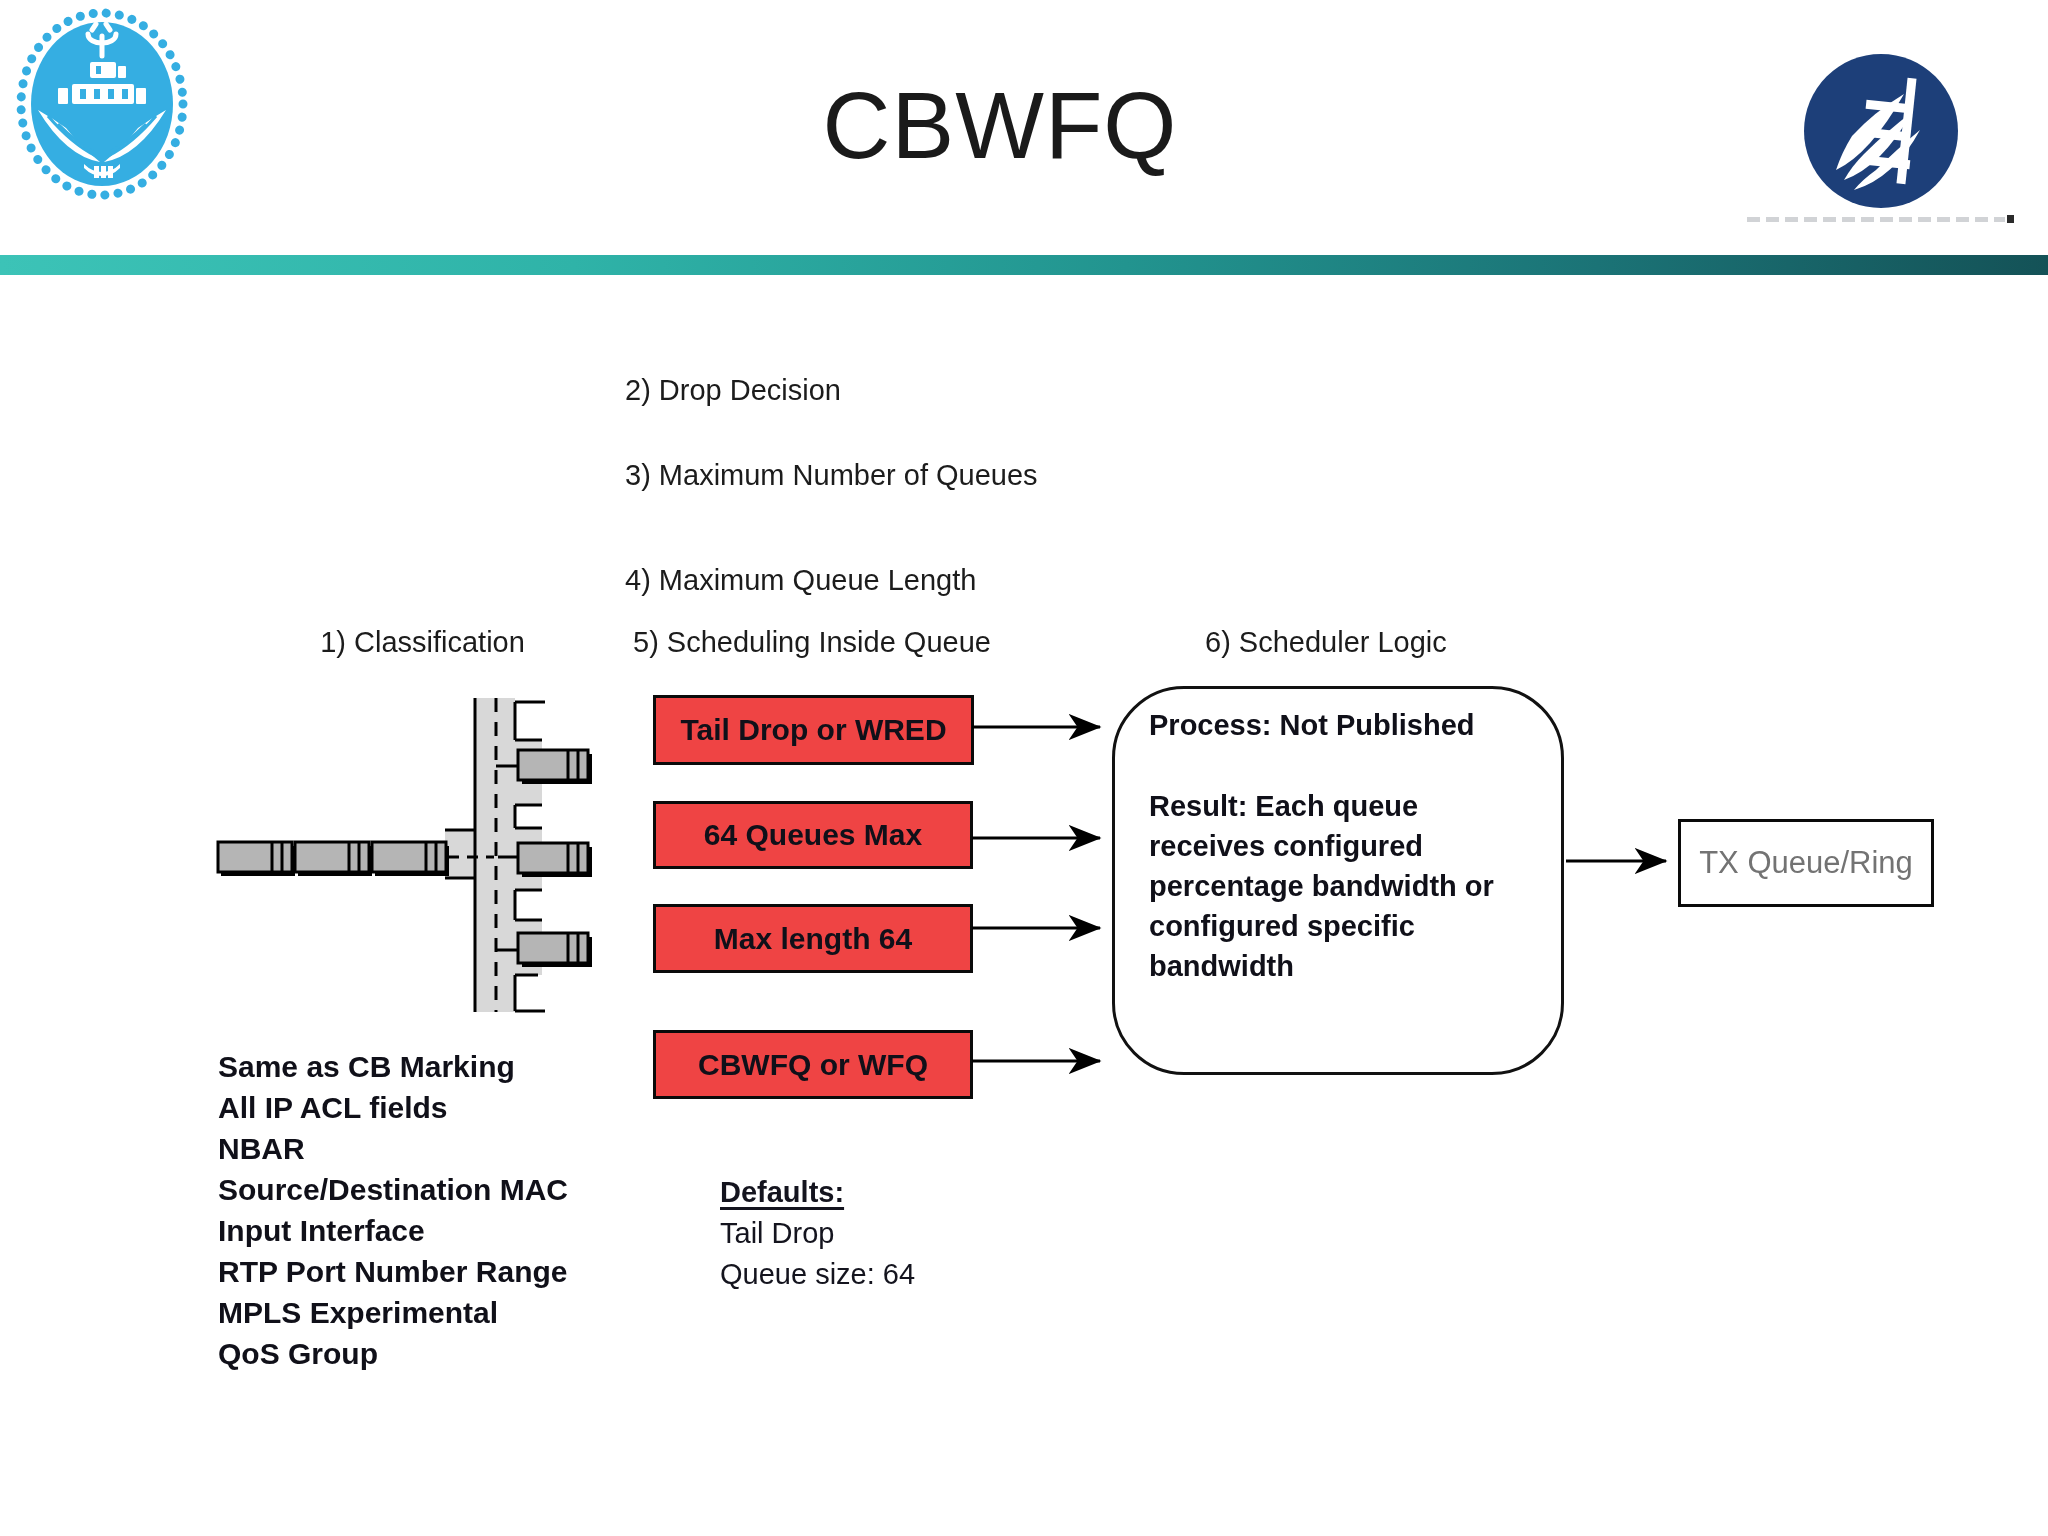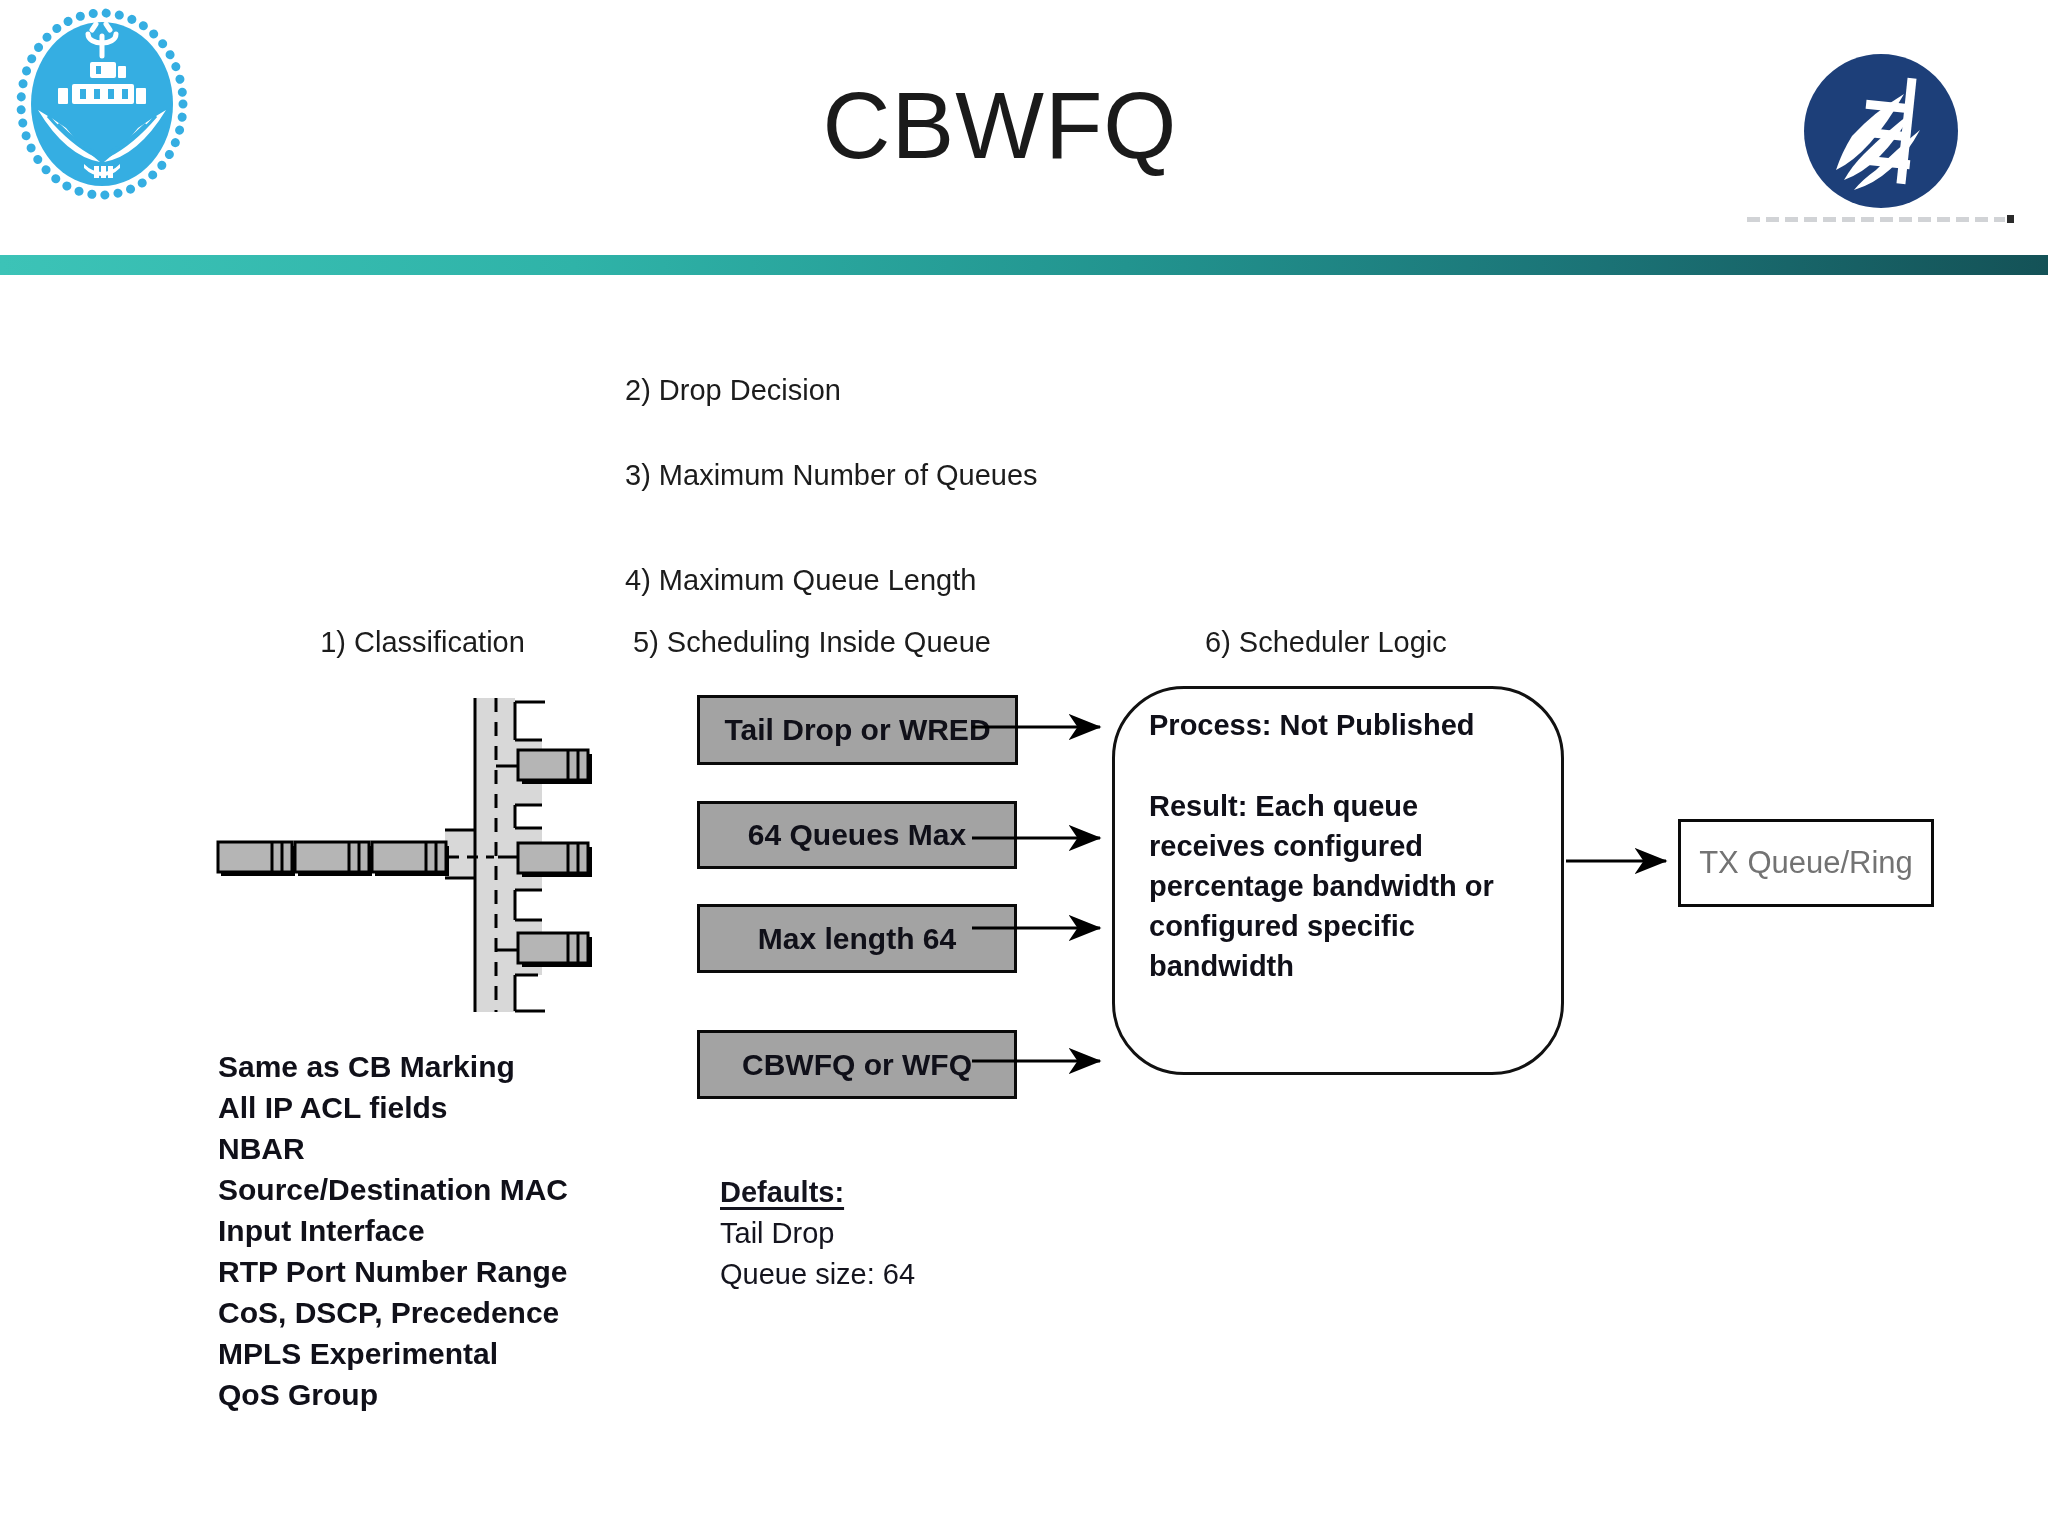--- a/index.html
+++ b/index.html
@@ -13,22 +13,22 @@
   .accent-bar{left:0;top:255px;width:2048px;height:20px;
       background:linear-gradient(90deg,#3cc3b7 0%,#2fb3a8 28%,#22948f 55%,#1b7376 78%,#145257 100%);}
   .logo-caption{left:1747px;top:217px;width:258px;height:5px;opacity:.45;filter:blur(.7px);
       background:repeating-linear-gradient(90deg,#9aa0a6 0 13px,rgba(255,255,255,0) 13px 19px);}
   .logo-caption-dot{left:2007px;top:215px;width:7px;height:8px;background:#2b2b2b;}
 
   
   .step{font-size:29px;font-weight:400;color:#1c1c1c;white-space:nowrap;}
 
   
-  .flowbox{border:3px solid #0a0a0a;background:#a3a3a3;display:flex;align-items:center;justify-content:center;
-           font-size:30px;font-weight:bold;color:#101019;white-space:nowrap;margin-left:44px;}
+  .flowbox{border:3px solid #0a0a0a;background:#ef4444;display:flex;align-items:center;justify-content:center;
+           font-size:30px;font-weight:bold;color:#101019;white-space:nowrap;}
 
   
   .sched{left:1112px;top:686px;width:452px;height:389px;border:3px solid #111;border-radius:72px;
          background:#fff;box-sizing:border-box;padding:16px 30px 0 34px;}
   .sched .line{font-size:29px;font-weight:bold;color:#101019;line-height:40px;}
   .sched .result{margin-top:41px;width:382px;}
 
   .txbox{left:1678px;top:819px;width:256px;height:88px;border:3px solid #0a0a0a;box-sizing:border-box;
          display:flex;align-items:center;justify-content:center;font-size:31px;font-weight:400;color:#737373;}
 
@@ -225,21 +225,20 @@
     </g>
   </svg>
 
   <div class="abs criteria">
     <div>Same as CB Marking</div>
     <div>All IP ACL fields</div>
     <div>NBAR</div>
     <div>Source/Destination MAC</div>
     <div>Input Interface</div>
     <div>RTP Port Number Range</div>
-    <div>CoS, DSCP, Precedence</div>
     <div>MPLS Experimental</div>
     <div>QoS Group</div>
   </div>
 
   <div class="abs defaults">
     <div class="hd">Defaults:</div>
     <div>Tail Drop</div>
     <div>Queue size: 64</div>
   </div>
 

